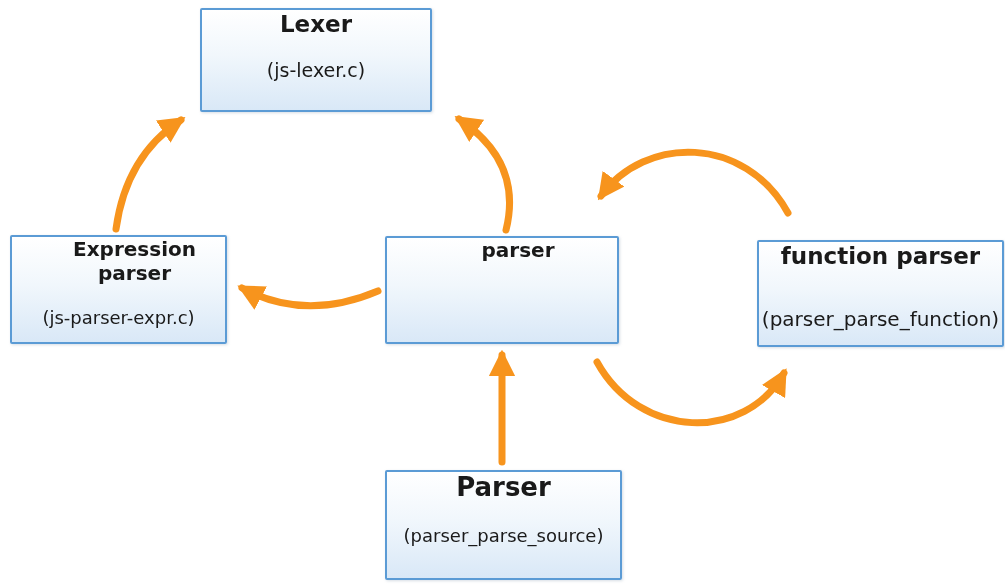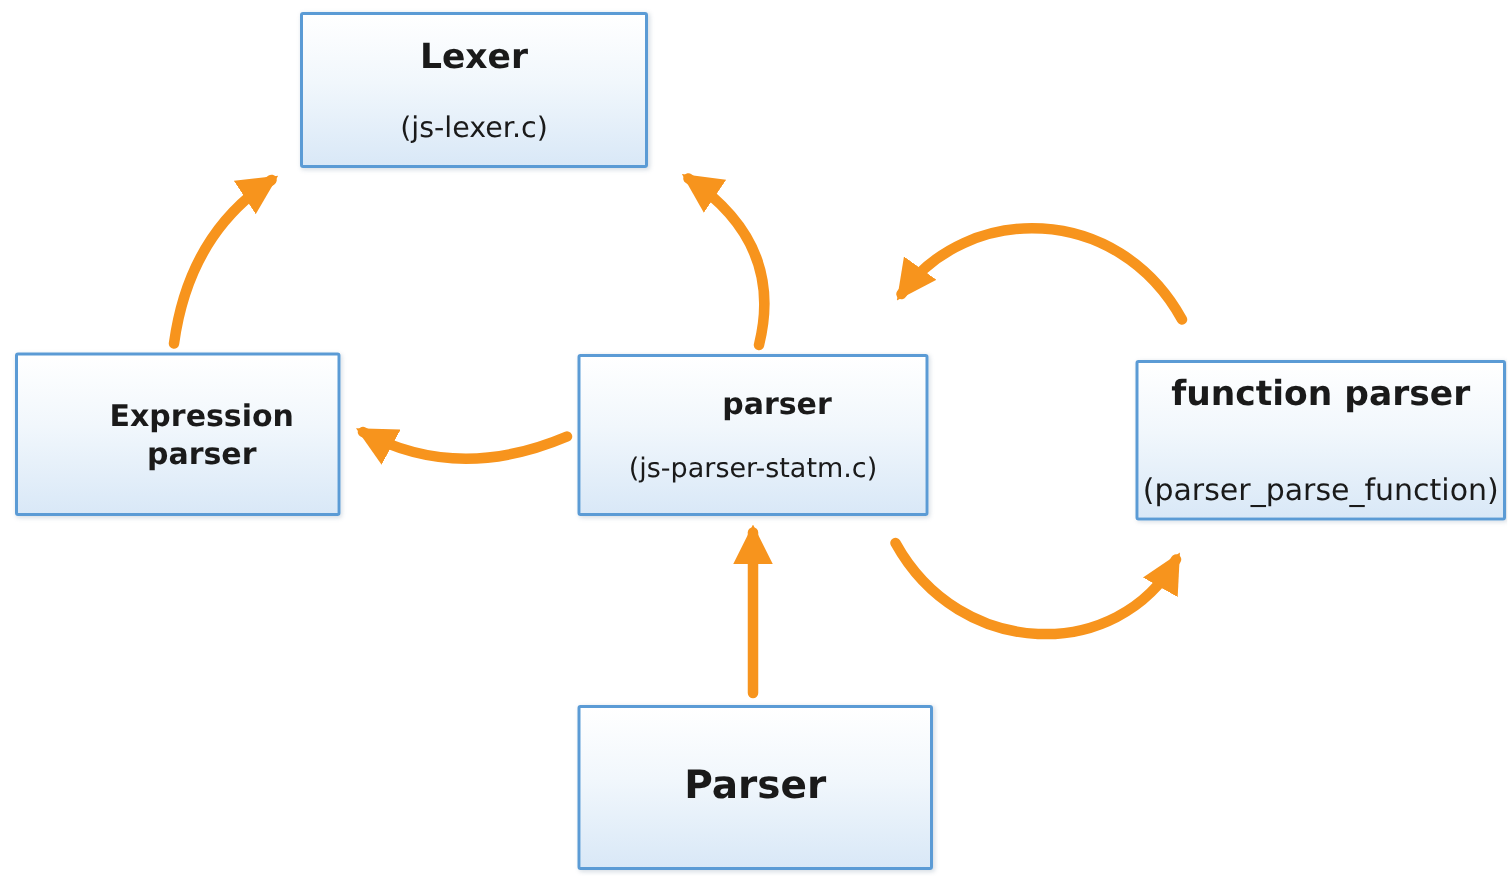--- a/index.html
+++ b/index.html
@@ -20,21 +20,20 @@
     left: 0;
     top: 0;
     z-index: 1;
   }
   .node {
     position: absolute;
     z-index: 2;
     display: flex;
     flex-direction: column;
     align-items: center;
-    justify-content: center;
     text-align: center;
     border: 2px solid #5b9bd5;
     border-radius: 2px;
     background: linear-gradient(180deg, #ffffff 0%, #f1f7fc 45%, #d9e8f7 100%);
     box-shadow: 1px 1px 3px rgba(110, 135, 160, 0.28);
     color: #1a1a1a;
   }
   .node-title { line-height: 1.22; }
   .t-lg { font-size: 26px; font-weight: 700; }
   .t-md { font-size: 23px; font-weight: 700; }
@@ -67,31 +66,32 @@
   <div class="node" style="left:200px; top:8px; width:228px; height:100px;">
     <div class="node-title t-md">Lexer</div>
     <div class="node-sub sub-md">(js-lexer.c)</div>
   </div>
 
   <div class="node" style="left:10px; top:235px; width:213px; height:105px;">
     <div class="node-title t-sm">
       <div>Expression</div>
       <div>parser</div>
     </div>
+    <div class="node-sub">(js-parser-expr.c)</div>
   </div>
 
   <div class="node" style="left:385px; top:236px; width:230px; height:104px;">
     <div class="node-title t-sm">
       <div>parser</div>
     </div>
-    <div class="node-sub">(js-parser-statm.c)</div>
   </div>
 
   <div class="node" style="left:757px; top:240px; width:243px; height:103px;gap:16px;">
     <div class="node-title t-md">function parser</div>
     <div class="node-sub sub-sm">(parser_parse_function)</div>
   </div>
 
   <div class="node" style="left:385px; top:470px; width:233px; height:106px;">
     <div class="node-title t-lg">Parser</div>
+    <div class="node-sub">(parser_parse_source)</div>
   </div>
 
 </div>
 
 </body></html>

